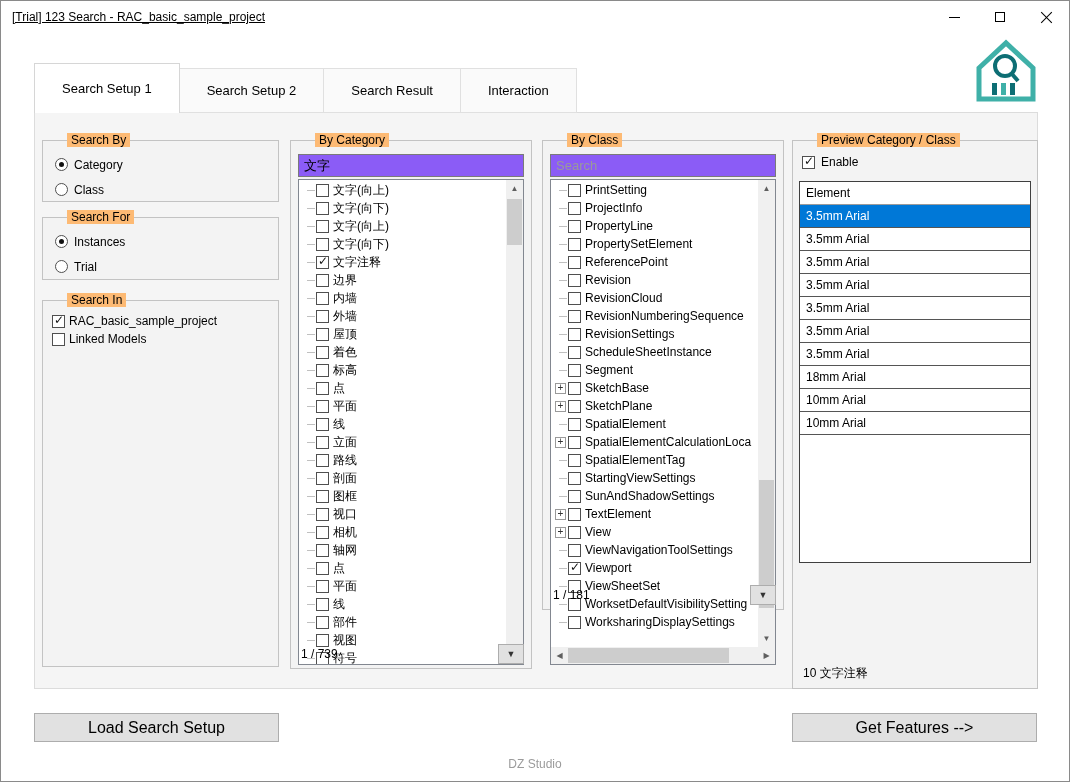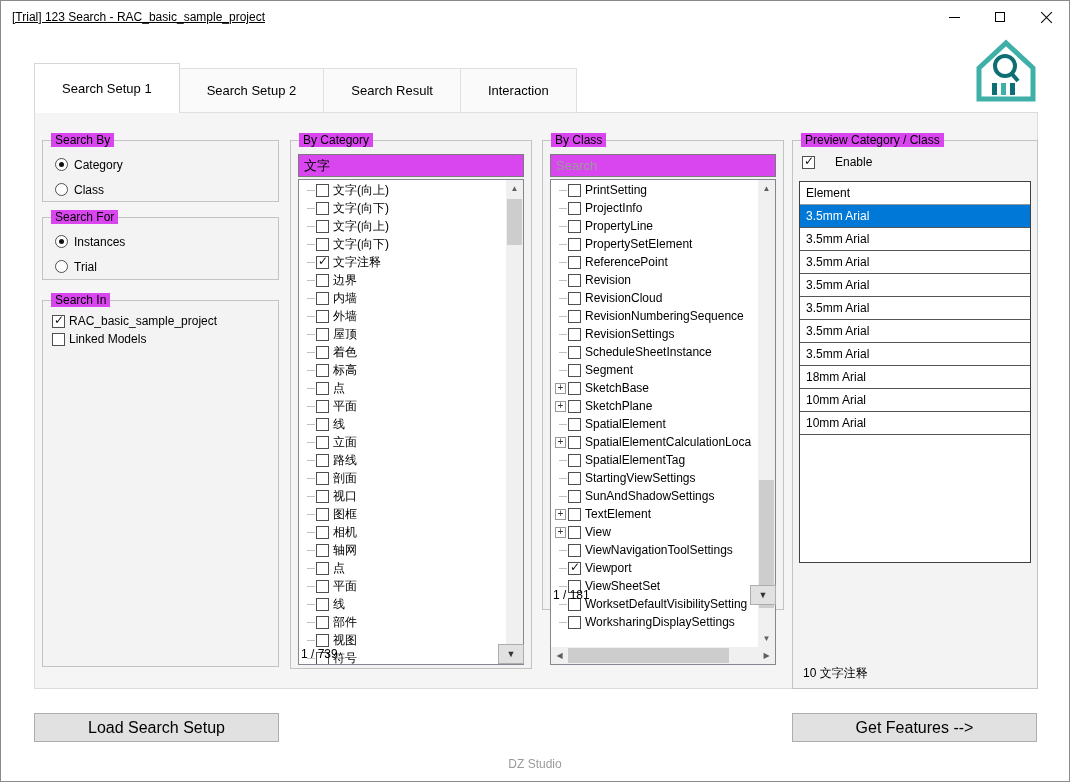--- a/index.html
+++ b/index.html
@@ -26,21 +26,21 @@
   .tabstrip { position:absolute; left:33px; top:62px; display:flex; align-items:flex-end; z-index:5; }
   .tab { height:45px; background:#fafafa; border:1px solid #e0e0e0; border-left:none; display:flex; align-items:center; padding:0 27px; font-size:13px; white-space:nowrap;justify-content:flex-end; }
   .tab:first-child { border-left:1px solid #e0e0e0; }
   .tab.active { height:50px; background:#fff; border:1px solid #d6d6d6; border-bottom:none; }
 
   
   .tabpage { position:absolute; left:33px; top:111px; width:1004px; height:577px; background:#f5f5f5; border:1px solid #dcdcdc; }
 
   
   .groupbox { position:absolute; border:1px solid #c3c3c3; background:#f3f3f3; }
-  .gb-title { position:absolute; top:-8px; left:8px; background:#d946ef; padding:0 4px; white-space:nowrap; z-index:2; }
+  .gb-title { position:absolute; top:-8px; left:24px; background:#fdba74; padding:0 4px; white-space:nowrap; z-index:2; }
   .gb-searchby  { left:7px;   top:27px;  width:237px; height:62px; }
   .gb-searchfor { left:7px;   top:104px; width:237px; height:63px; }
   .gb-searchin  { left:7px;   top:187px; width:237px; height:367px; }
   .gb-bycat     { left:255px; top:27px;  width:242px; height:529px; }
   .gb-byclass   { left:507px; top:27px;  width:242px; height:470px; }
   .gb-preview   { left:757px; top:27px;  width:246px; height:549px; }
 
   
   .opts { padding:11px 12px 0; }
   .opt { height:25px; display:flex; align-items:center; gap:6px; }
@@ -56,21 +56,21 @@
   
   .crow { display:flex; align-items:center; height:18px; white-space:nowrap; overflow:hidden; position:relative; padding-left:4px; }
   .crow .checkbox { margin-right:4px; }
   .connector { width:11px; height:11px; position:relative; flex:none; margin-right:2px; }
   .connector::after { content:""; position:absolute; right:-1px; top:5px; width:8px; height:1px; background:#c0c0c0; }
   .expander { display:none; width:11px; height:11px; border:1px solid #9a9a9a; background:#fff; flex:none; margin-right:2px; align-items:center; justify-content:center; }
   .expander::before { content:"+"; font-size:10px; line-height:1; color:#333; margin-top:-1px; }
   .crow.expandable .expander { display:inline-flex; }
 
   
-  .filter-input { position:absolute; left:7px; top:13px; width:226px; height:23px; border:1px solid #7a7a7a; background:#d946ef; padding:0 5px; font:inherit; font-size:13px; }
+  .filter-input { position:absolute; left:7px; top:13px; width:226px; height:23px; border:1px solid #7a7a7a; background:#8b5cf6; padding:0 5px; font:inherit; font-size:13px; }
   .filter-input::placeholder { color:#9a9a9a; }
 
   
   .listbox { position:absolute; left:7px; top:38px; width:226px; height:486px; background:#fff; border:1px solid #828790; overflow:hidden; }
   .list-content { position:absolute; left:0; top:1px; right:17px; bottom:0; overflow:hidden; }
   .gb-byclass .list-content { bottom:17px; }
 
   
   .vscroll { position:absolute; right:0; top:0; bottom:0; width:17px; background:#f0f0f0; }
   .gb-byclass .vscroll { bottom:17px; }
@@ -86,21 +86,21 @@
   .harrow.right { right:0; } .harrow.right::before { content:"\25B6"; }
   .hthumb { position:absolute; top:1px; height:15px; left:17px; width:72%; background:#cdcdcd; }
 
   
   .status-row { position:absolute; left:7px; right:7px; bottom:4px; height:21px; display:flex; align-items:center; justify-content:space-between; }
   .status-text { margin-left:3px; }
   .drop-btn { width:26px; height:20px; background:#e1e1e1; border:1px solid #adadad; display:flex; align-items:center; justify-content:center; }
   .drop-btn::before { content:"\25BC"; font-size:9px; color:#333; }
 
   
-  .enable-row { position:absolute; left:9px; top:14px; display:flex; align-items:center; gap:20px; }
+  .enable-row { position:absolute; left:9px; top:14px; display:flex; align-items:center; gap:6px; }
   .ptable { position:absolute; left:6px; right:6px; top:40px; height:382px; border:1px solid #3f3f3f; background:#fff; overflow:hidden; }
   .prow { height:23px; display:flex; align-items:center; padding-left:6px; border-bottom:1px solid #555; background:#fff; white-space:nowrap; overflow:hidden; }
   .prow.pheader { border-bottom:1px solid #9a9a9a; }
   .prow.selected { background:#0078d7; color:#fff; }
   .pstatus { position:absolute; left:10px; bottom:6px; }
 
   
   .btn { position:absolute; height:29px; background:#e1e1e1; border:1px solid #adadad; font:inherit; font-size:16px; color:#000; }
   .load-btn { left:33px; top:712px; width:245px; }
   .get-btn { left:791px; top:712px; width:245px; }
@@ -310,27 +310,27 @@
 
             <div class="crow">
               <span class="connector"></span>
               <span class="checkbox"></span>
               <span>剖面</span>
             </div>
 
             <div class="crow">
               <span class="connector"></span>
               <span class="checkbox"></span>
+              <span>图框</span>
+            </div>
+
+            <div class="crow">
+              <span class="connector"></span>
+              <span class="checkbox"></span>
               <span>视口</span>
-            </div>
-
-            <div class="crow">
-              <span class="connector"></span>
-              <span class="checkbox"></span>
-              <span>图框</span>
             </div>
 
             <div class="crow">
               <span class="connector"></span>
               <span class="checkbox"></span>
               <span>相机</span>
             </div>
 
             <div class="crow">
               <span class="connector"></span>

